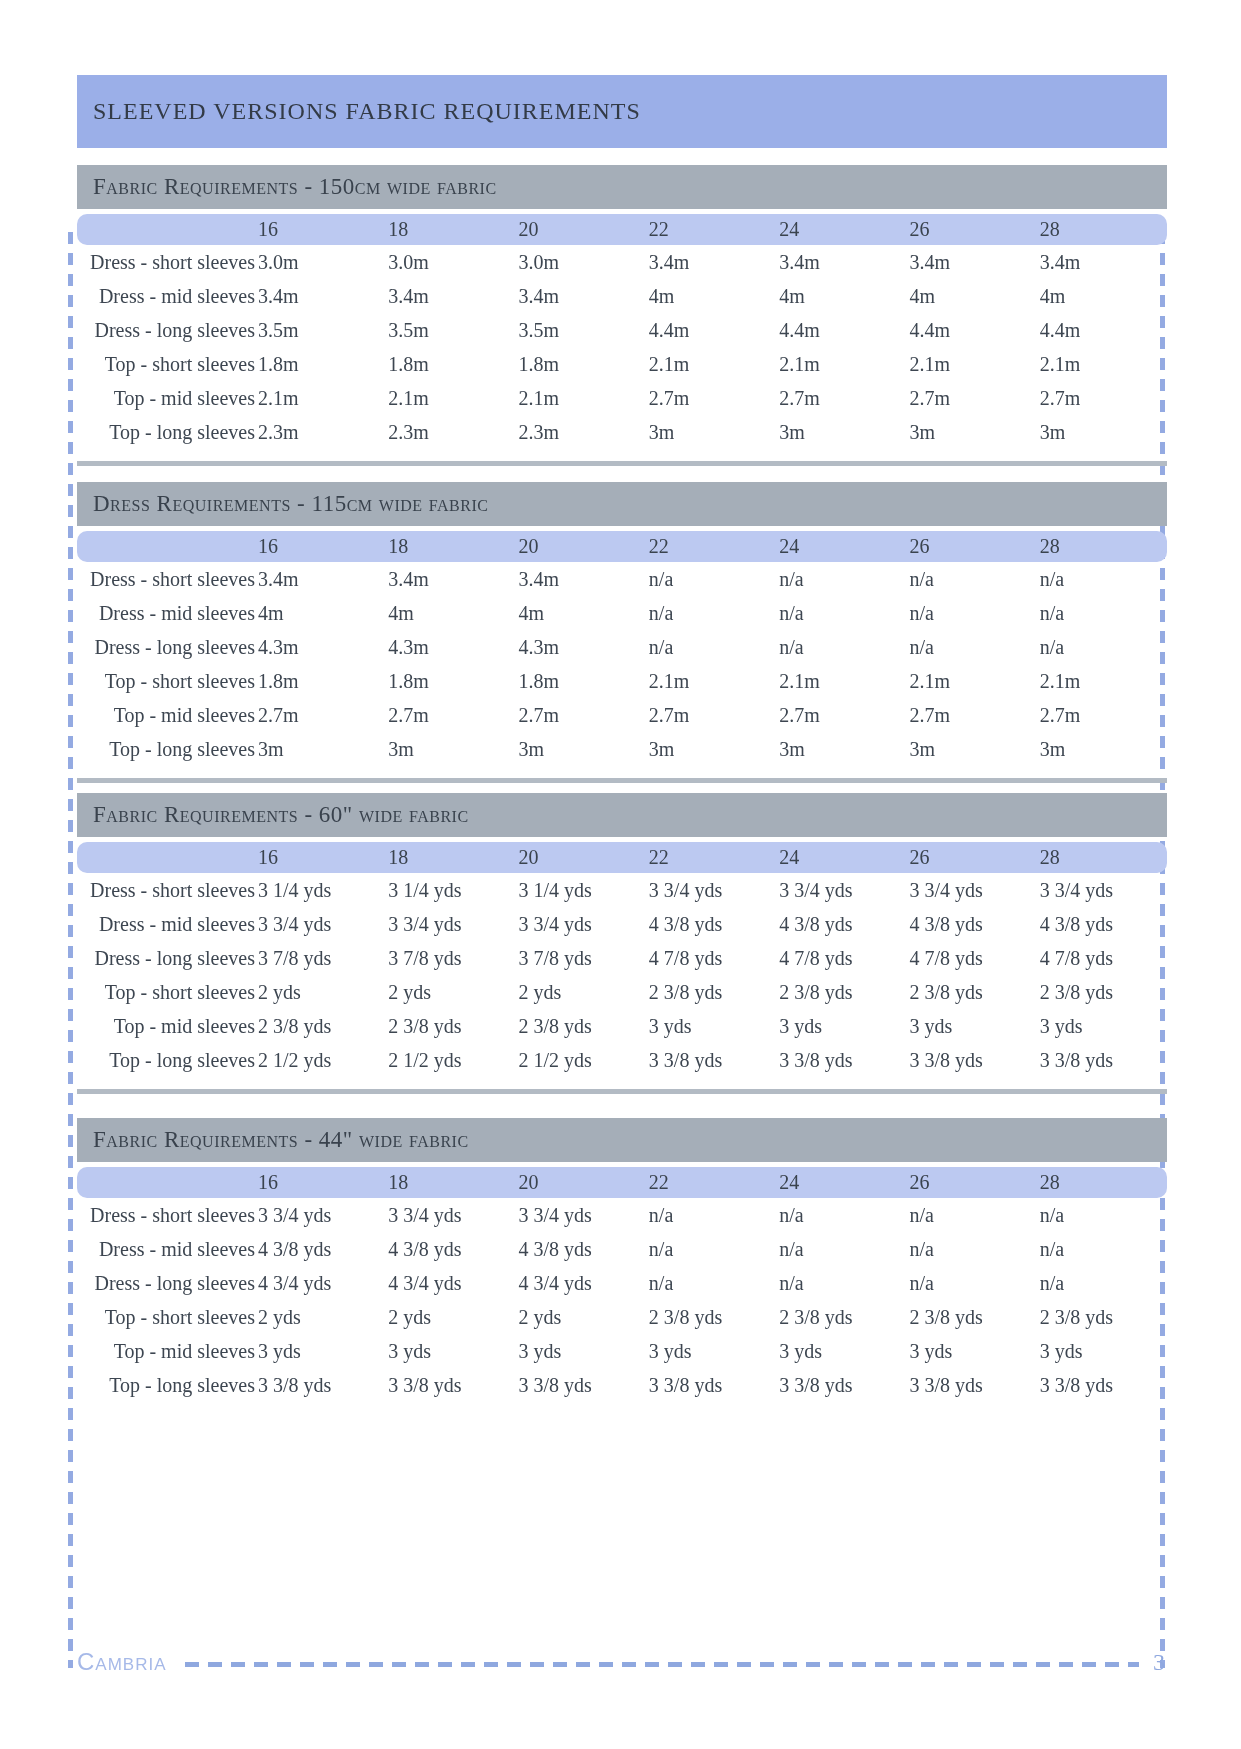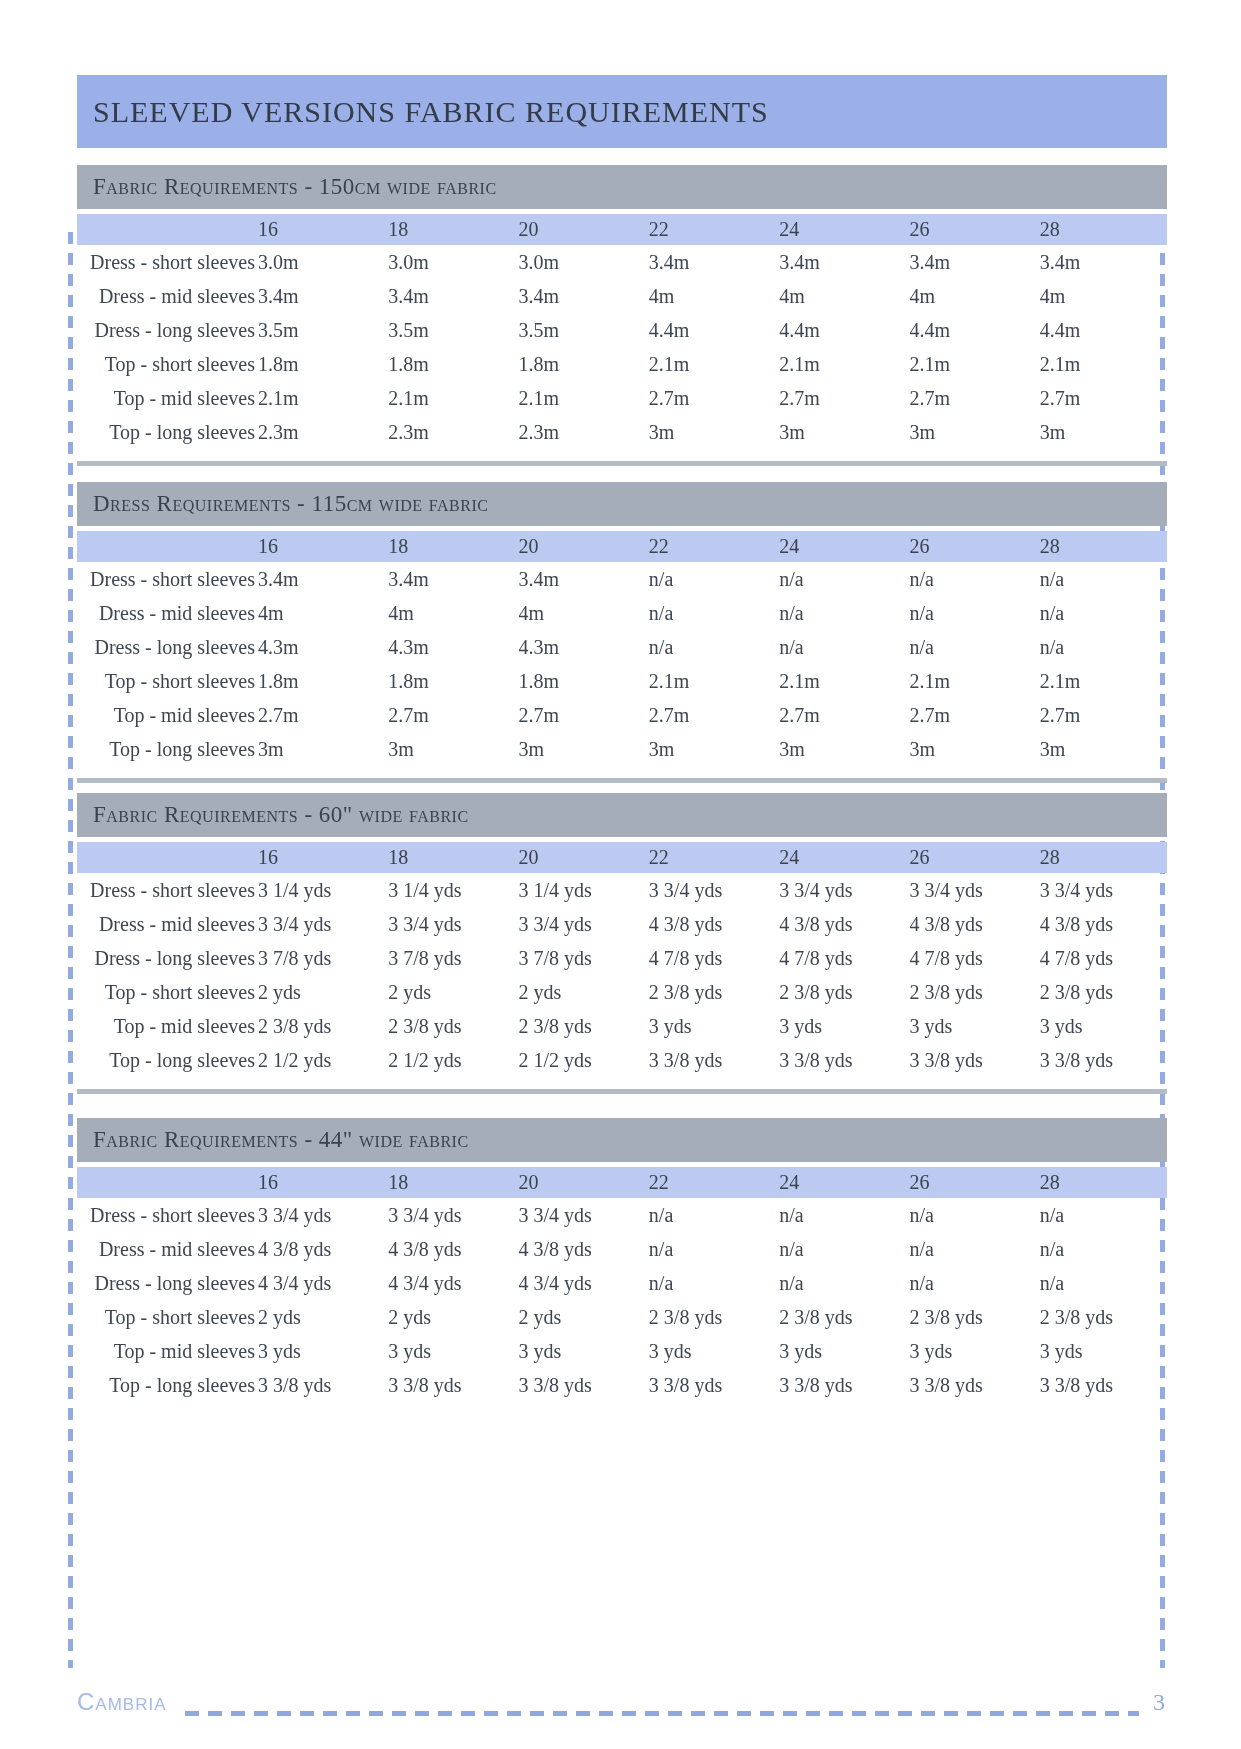--- a/index.html
+++ b/index.html
@@ -16,44 +16,44 @@
     background:repeating-linear-gradient(180deg,#94aae2 0 12px,transparent 12px 21px);
   }
   .border-left{left:68px;}
   .border-right{left:1160px;}
 
   .content{position:absolute;left:77px;top:0;width:1090px;z-index:1;}
 
   .title-band{
     margin-top:75px;height:73px;background:#9bafe8;
     display:flex;align-items:center;padding-left:16px;box-sizing:border-box;
-    font-size:30px;letter-spacing:1px;color:#333b47;
+    font-size:24px;letter-spacing:1px;color:#333b47;
   }
 
   .table-heading{
     height:44px;background:#a5aeb8;
     display:flex;align-items:center;padding-left:16px;box-sizing:border-box;
     font-variant:small-caps;font-size:23px;letter-spacing:.5px;color:#39424d;
   }
   .size-row{margin-top:5px;height:31px;background:#bcc9f1;}
-  .size-row,.data-row{display:grid;grid-template-columns:178px repeat(7,1fr);align-items:center;}
+  .size-row,.data-row{display:grid;grid-template-columns:178px repeat(7,1fr);align-items:center;border-radius:10px;}
   .data-row{height:34px;background:transparent;}
   .cell{font-size:20px;color:#3d4651;padding-left:3px;white-space:nowrap;}
   .label-cell{padding-left:6px;text-align:right;}
   .size-row .cell{color:#3a434e;}
   .bottom-rule{height:5px;background:#b3bbc4;margin-top:12px;}
 
   .sec-0{margin-top:17px;}
   .sec-1{margin-top:16px;}
   .sec-2{margin-top:10px;}
   .sec-3{margin-top:24px;}
 
   .footer{
-    position:absolute;left:77px;top:1688px;width:1088px;z-index:1;
-    display:flex;align-items:flex-end;
+    position:absolute;left:77px;top:1648px;width:1088px;z-index:1;
+    display:flex;align-items:center;
   }
   .brand{
     font-family:"Liberation Sans", sans-serif;
     font-variant:small-caps;font-size:24px;letter-spacing:1px;color:#a6b9e8;
   }
   .footer-rule{
     flex:1;height:5px;margin:4px 14px 0 18px;
     background:repeating-linear-gradient(90deg,#8fa8df 0 14px,transparent 14px 23px);
   }
   .page-num{font-size:24px;color:#8fa8df;}

